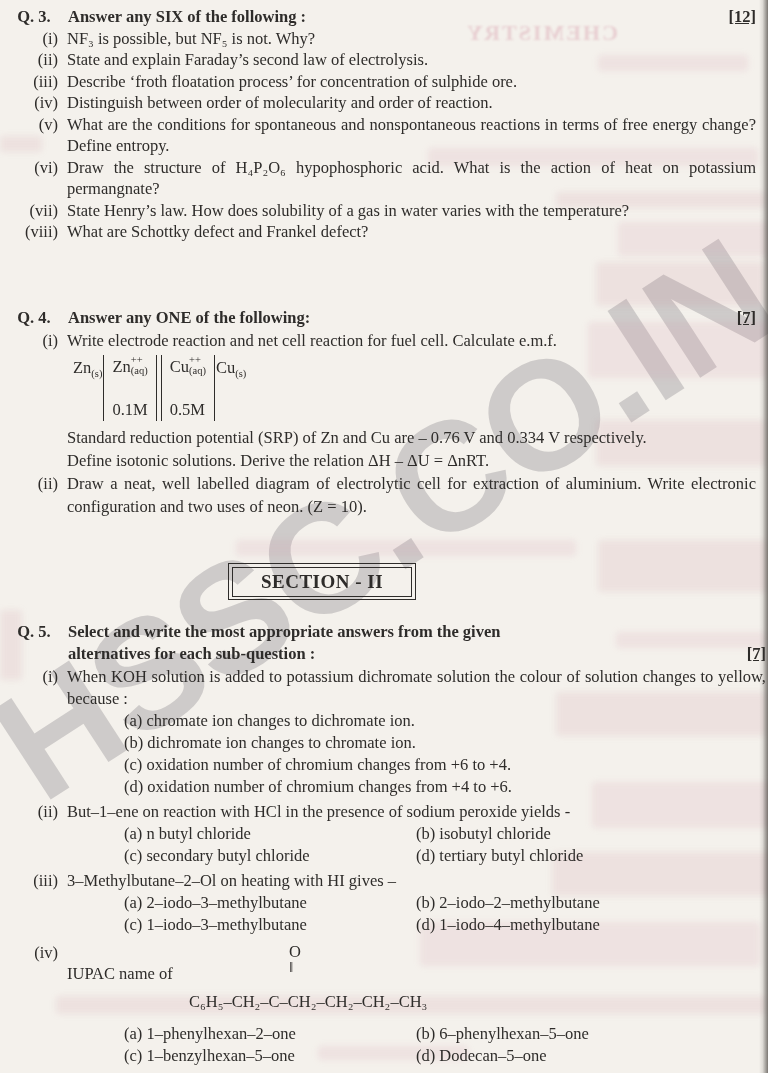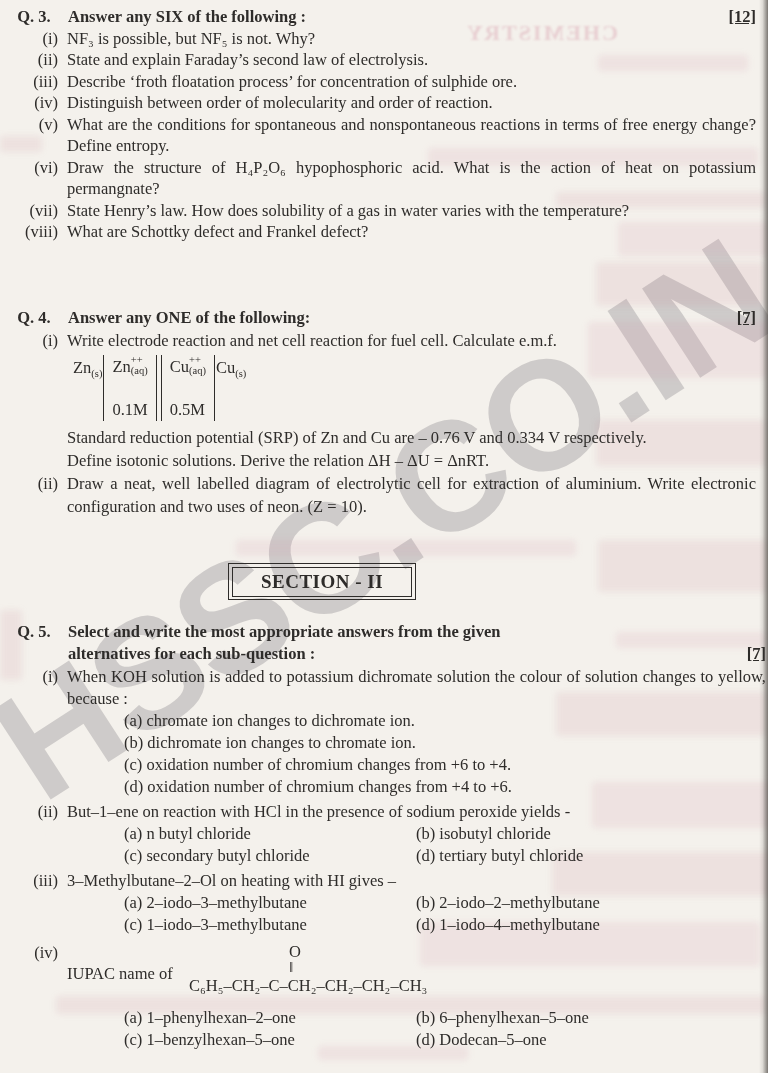--- a/index.html
+++ b/index.html
@@ -41,21 +41,21 @@
   .optsingle{padding-left:57px; text-align:left;}
   .optrow{display:flex; padding-left:57px; text-align:left;}
   .optl{flex:0 0 292px;}
   .optr{flex:1;}
   
   .ivwrap{display:flex;}
   .ivtext{flex:0 0 122px; padding-top:21px; white-space:nowrap;}
   .struct{position:relative; padding-top:0px;}
   .s-o{margin-left:100px; line-height:19px;}
   .s-bond{margin-left:100px; line-height:13px; font-size:15px;}
-  .s-chain{line-height:24px; white-space:nowrap;}
+  .s-chain{line-height:24px; white-space:nowrap;margin-top:16px;}
   
   .watermark{
     position:absolute; left:50%; top:520px; white-space:nowrap;
     transform:translate(-50%,-50%) rotate(-33deg);
     font-weight:bold; font-size:155px; letter-spacing:-2px;
     color:rgba(118,116,122,0.30); z-index:0;
     font-family:"Liberation Sans","DejaVu Sans",sans-serif;
   }
   .content{position:relative; z-index:2;}
   .ghost{

